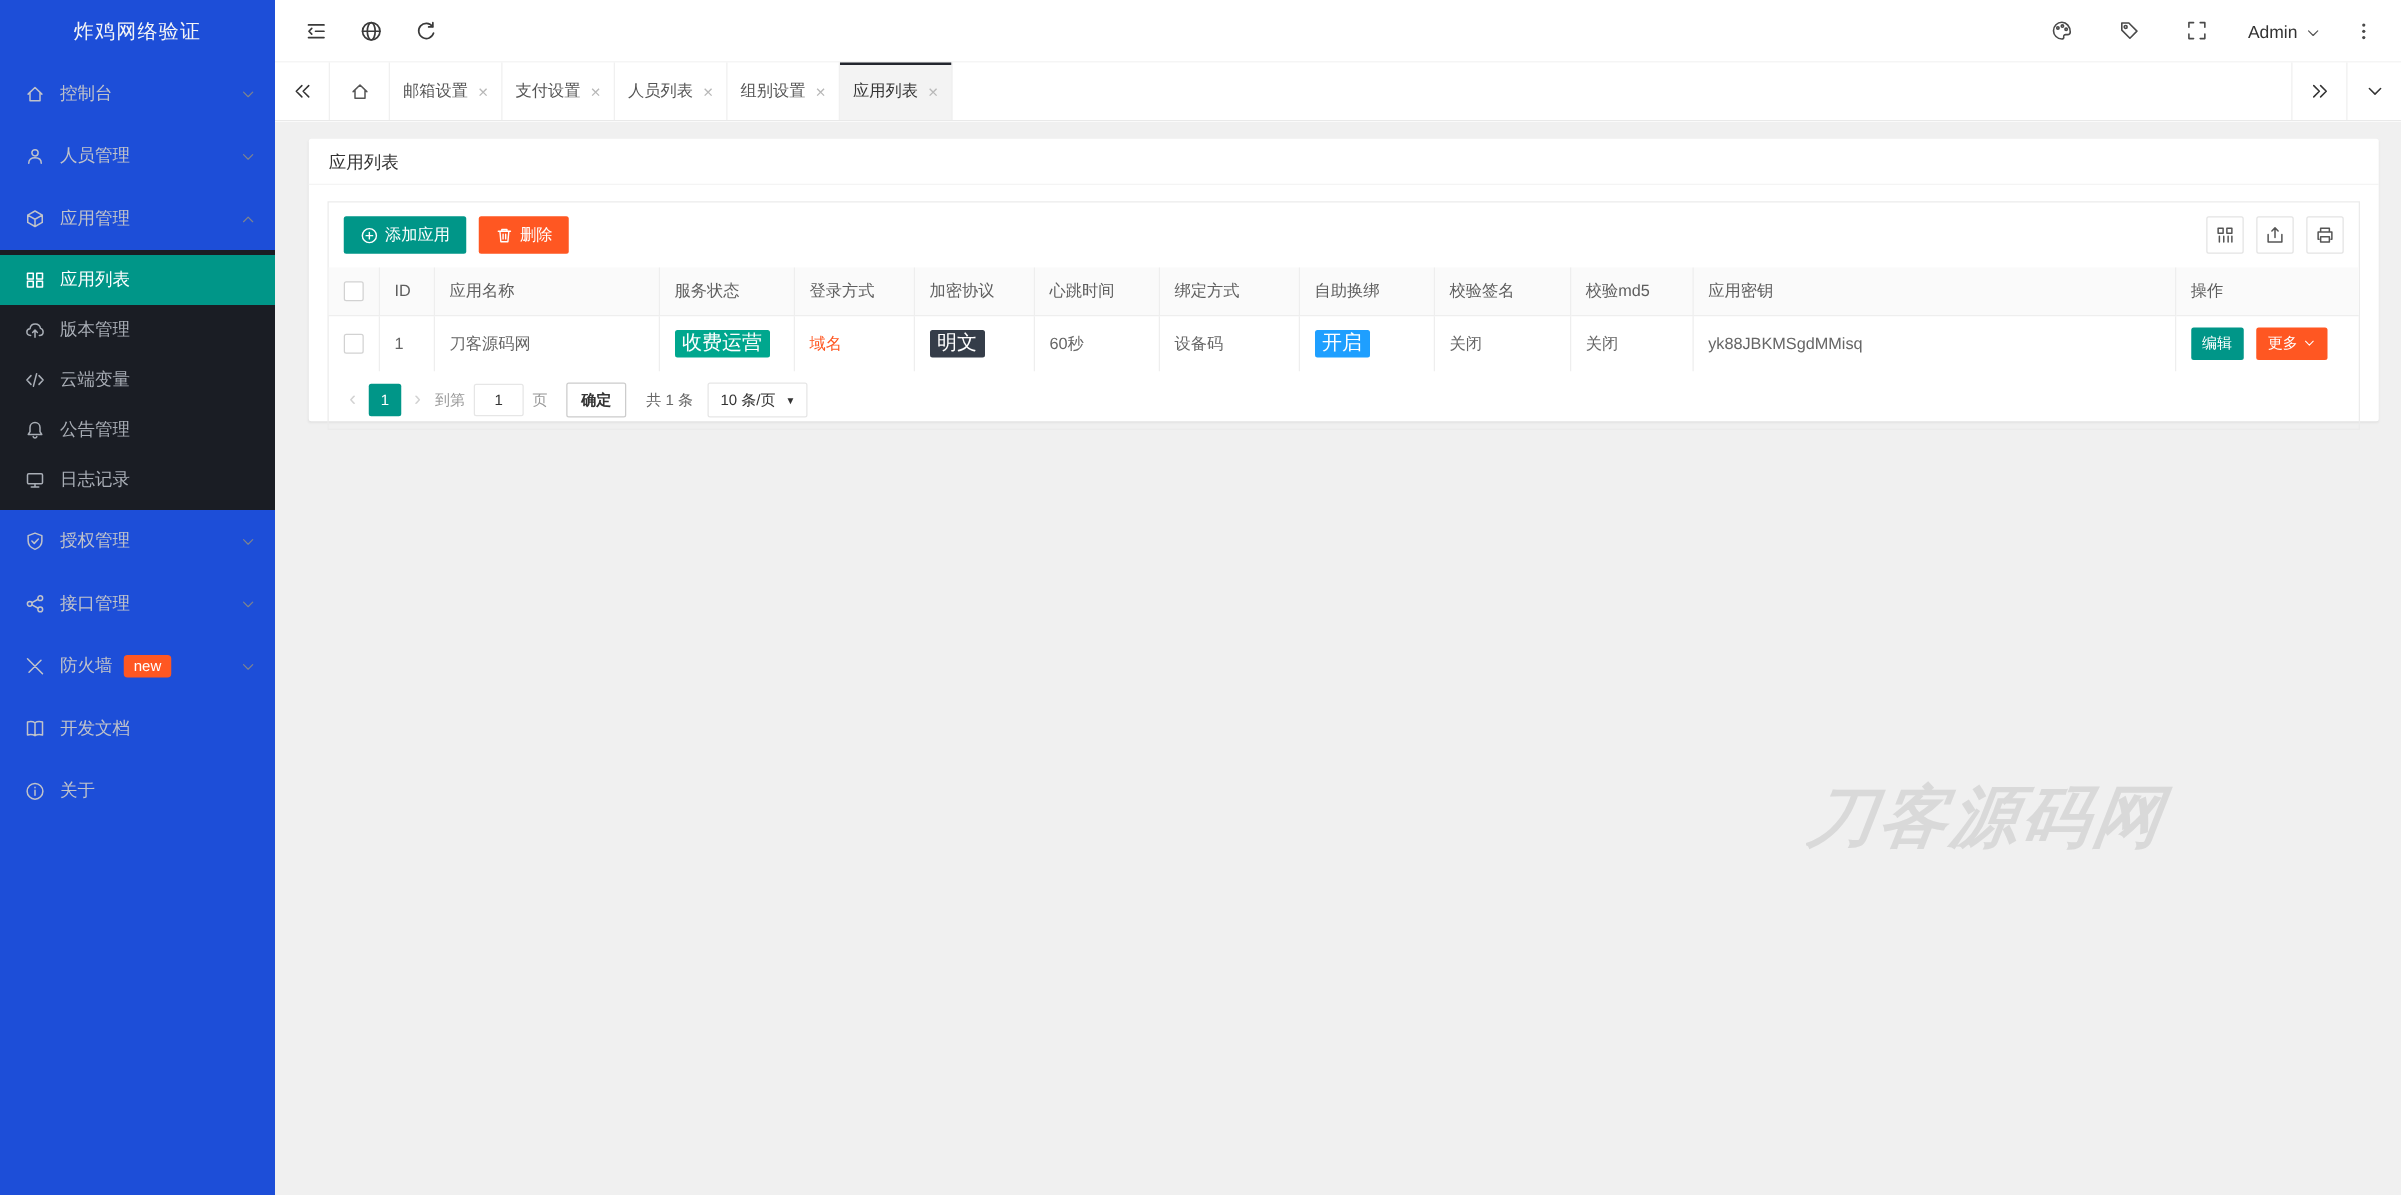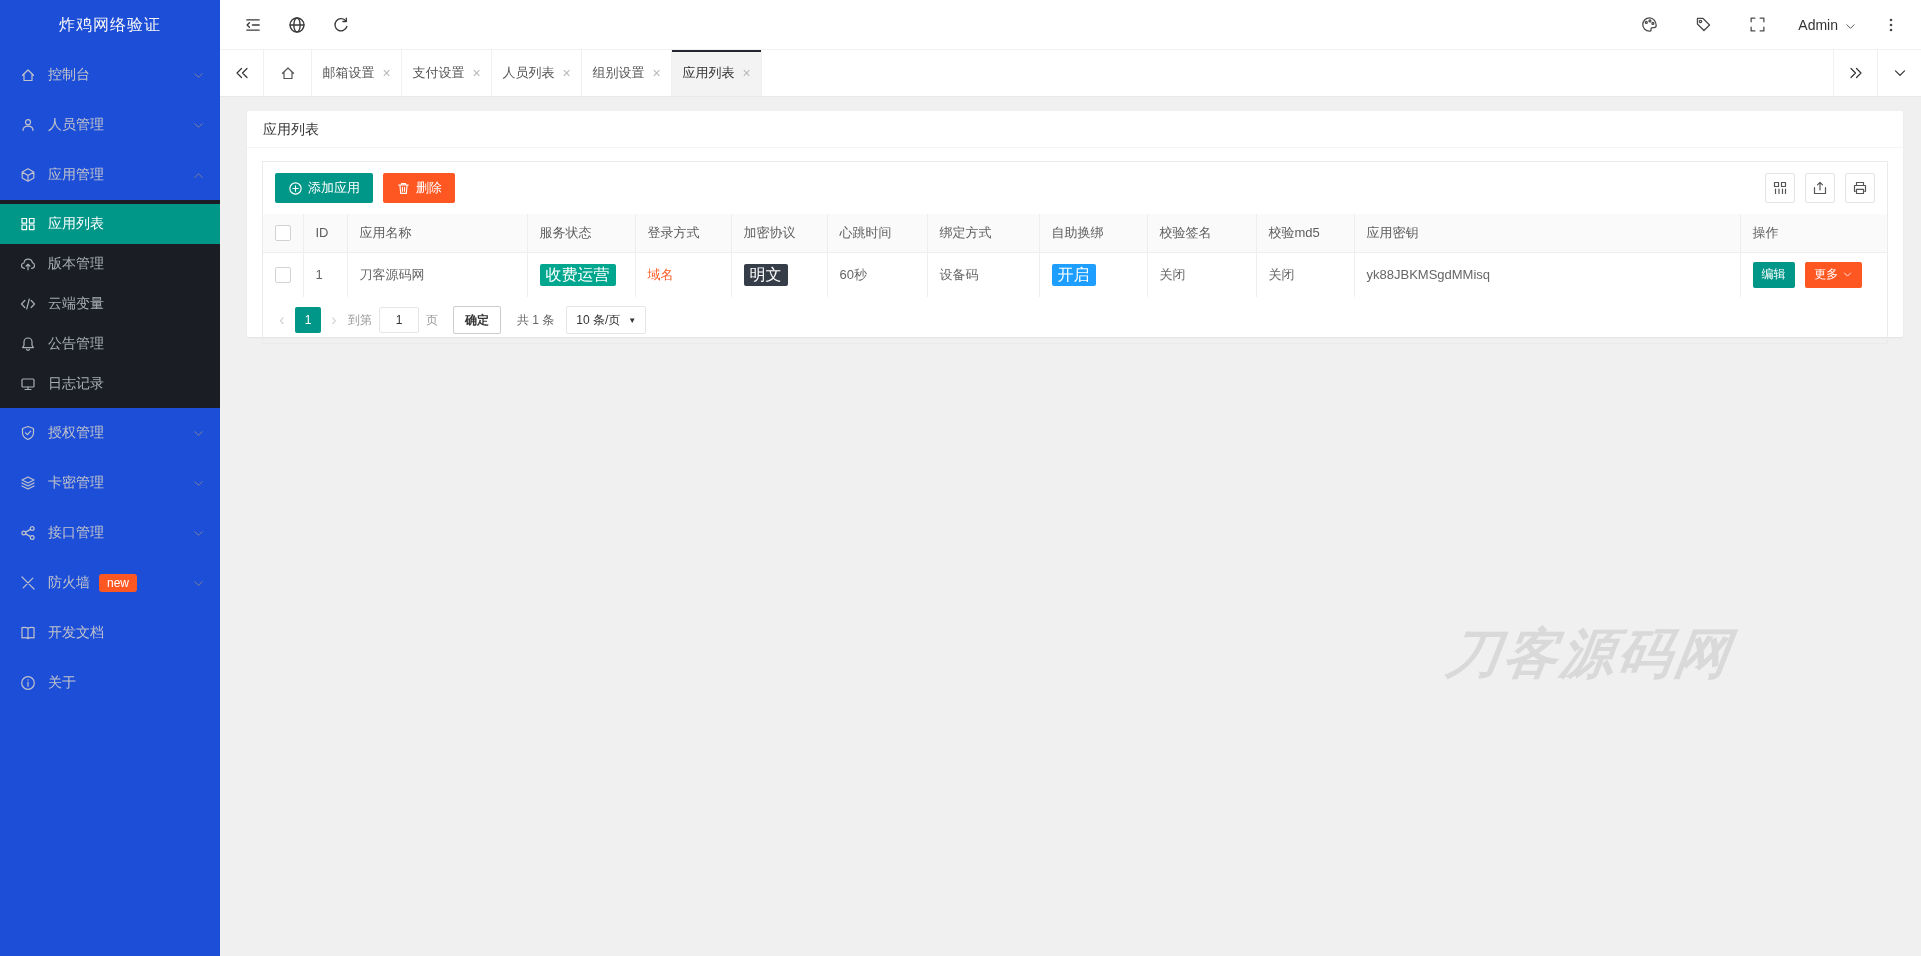--- a/index.html
+++ b/index.html
@@ -198,33 +198,20 @@
           <span class="menu-label">日志记录</span>
         </div>
       </div>
       <div class="menu-item">
         <span class="mi">
           <svg viewBox="0 0 16 16" class="ic" aria-hidden="true">
             <path d="M8 1.5 L13.5 3.5 V7.8 C13.5 11.2 11.2 13.3 8 14.5 C4.8 13.3 2.5 11.2 2.5 7.8 V3.5 Z M5.5 7.8 L7.4 9.7 L10.7 6.2"></path>
           </svg>
         </span>
         <span class="menu-label">授权管理</span>
-        <span class="arrow">
-          <svg viewBox="0 0 16 16" class="ic" aria-hidden="true">
-            <path d="M3.5 5.8 L8 10.3 L12.5 5.8"></path>
-          </svg>
-        </span>
-      </div>
-      <div class="menu-item">
-        <span class="mi">
-          <svg viewBox="0 0 16 16" class="ic" aria-hidden="true">
-            <path d="M8 2 L14 5 L8 8 L2 5 Z M2 8 L8 11 L14 8 M2 11 L8 14 L14 11"></path>
-          </svg>
-        </span>
-        <span class="menu-label">卡密管理</span>
         <span class="arrow">
           <svg viewBox="0 0 16 16" class="ic" aria-hidden="true">
             <path d="M3.5 5.8 L8 10.3 L12.5 5.8"></path>
           </svg>
         </span>
       </div>
       <div class="menu-item">
         <span class="mi">
           <svg viewBox="0 0 16 16" class="ic" aria-hidden="true">
             <circle cx="12.2" cy="3.5" r="1.9"></circle>

